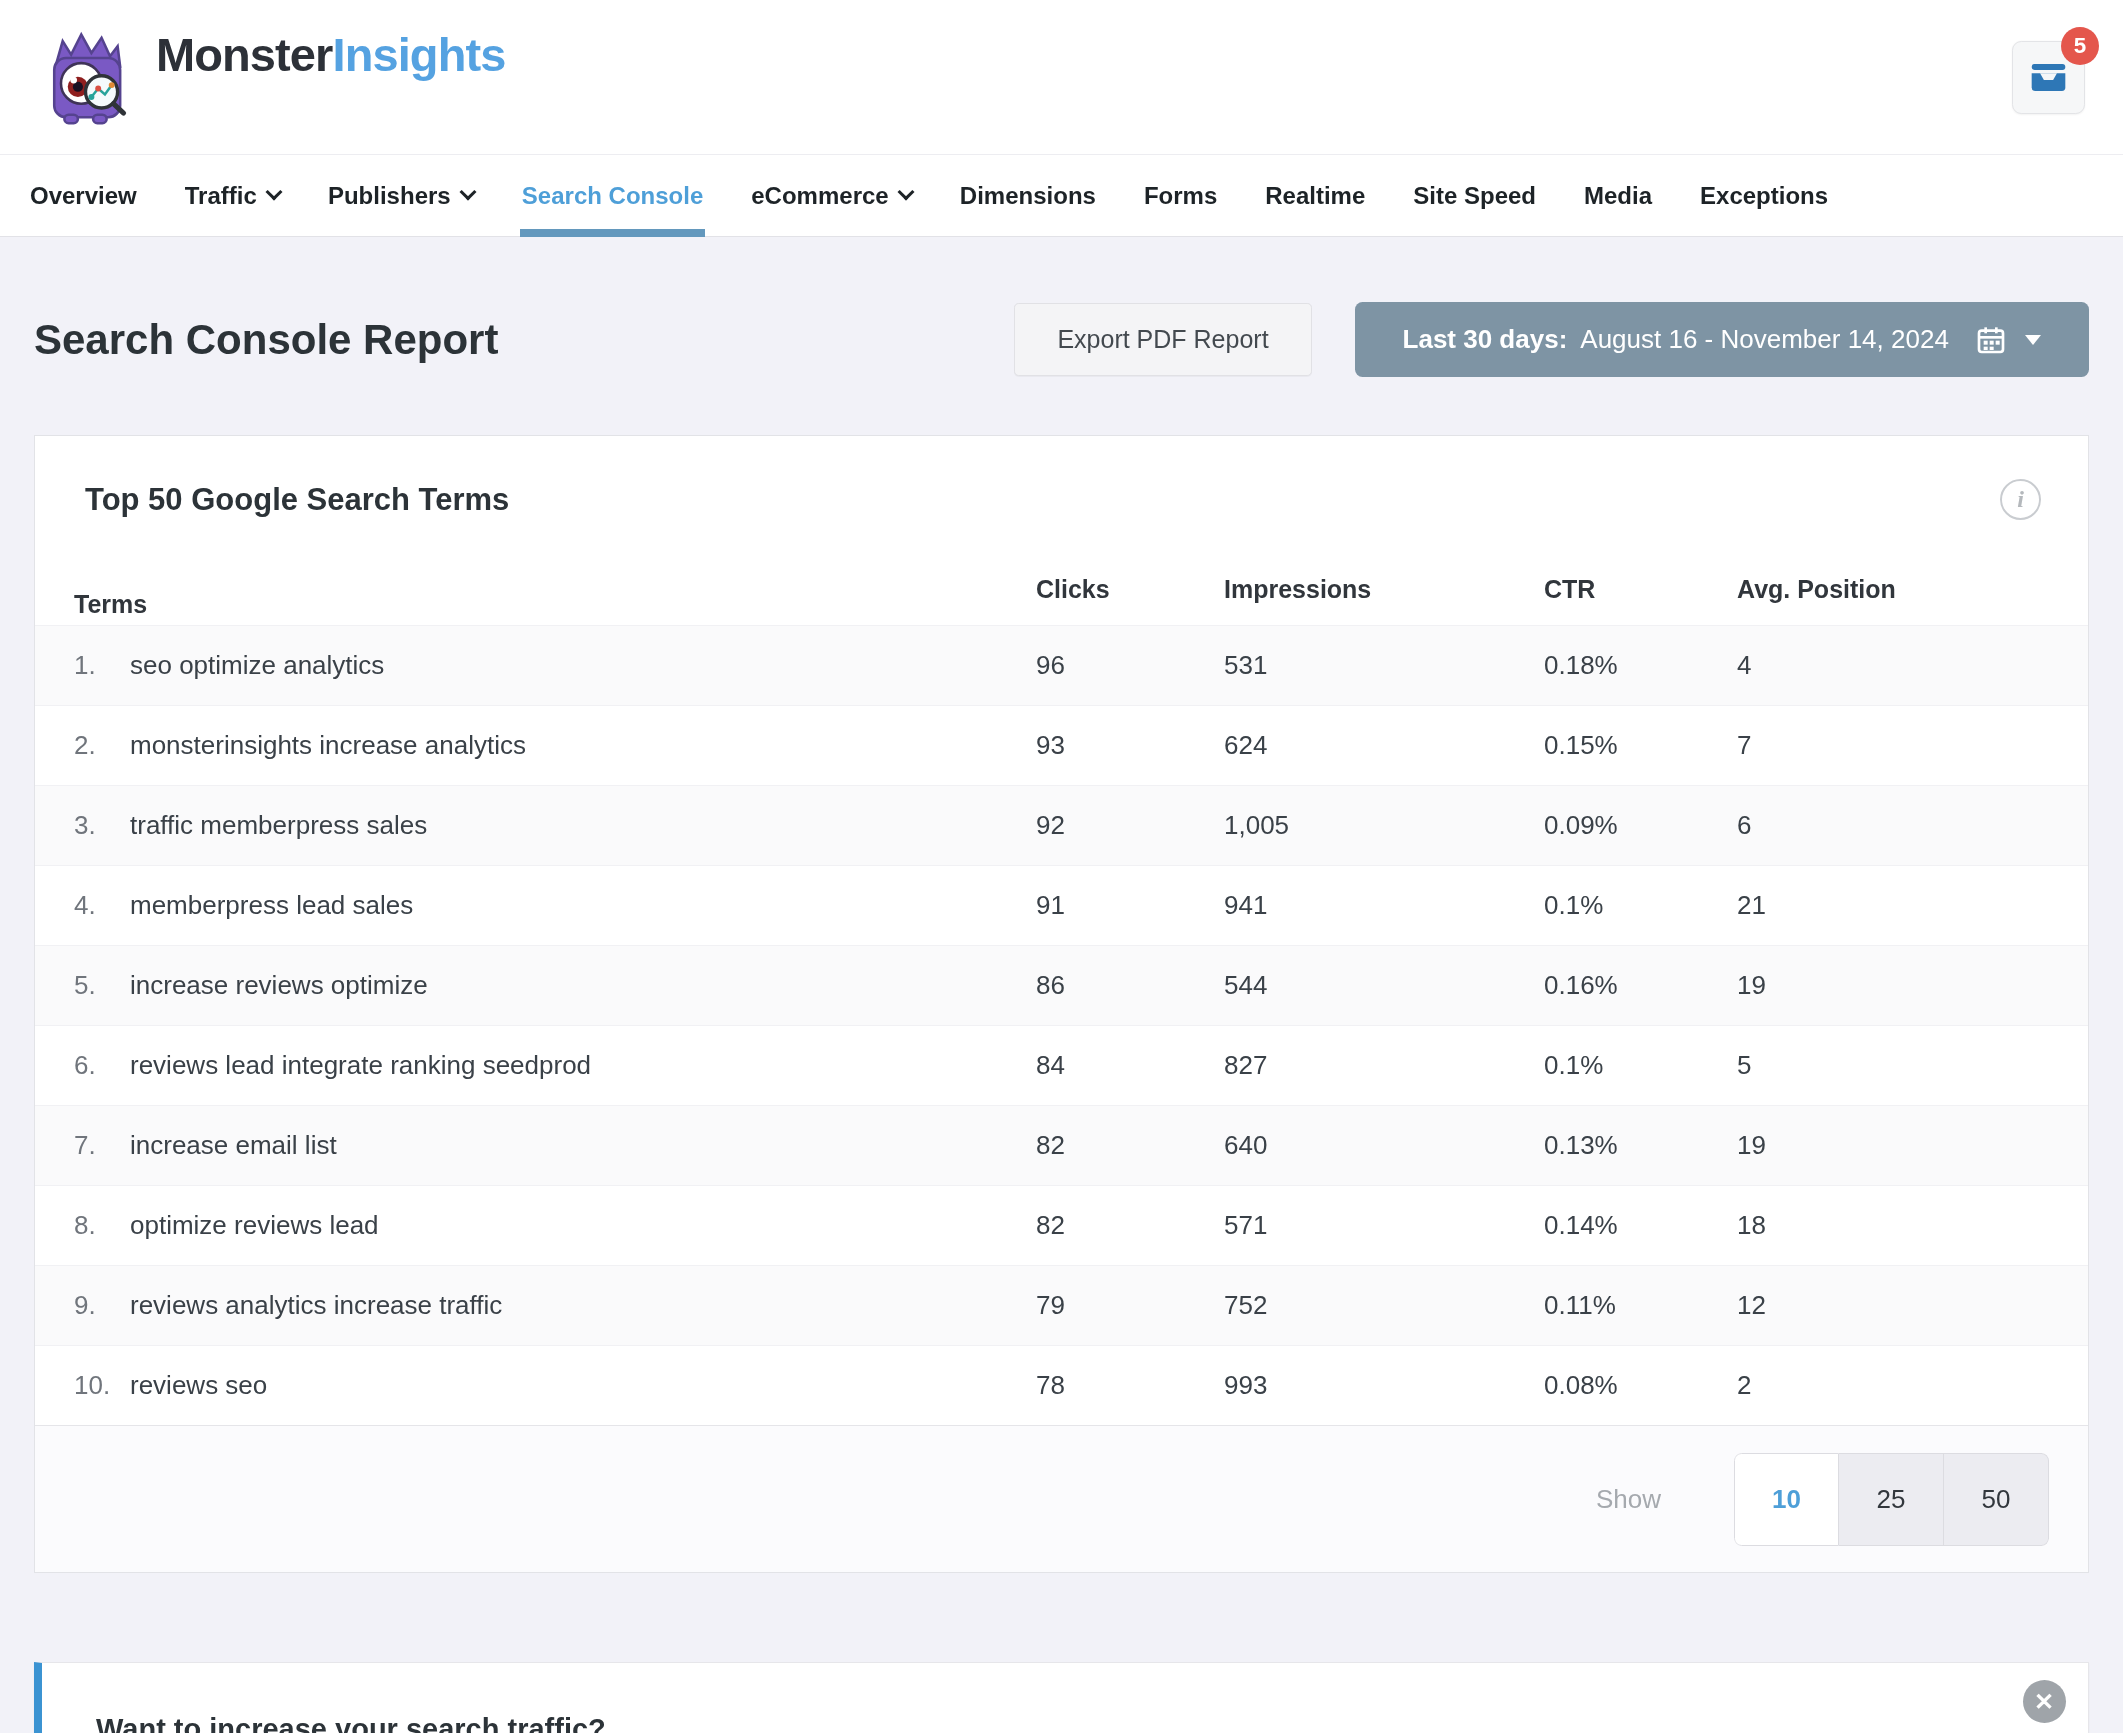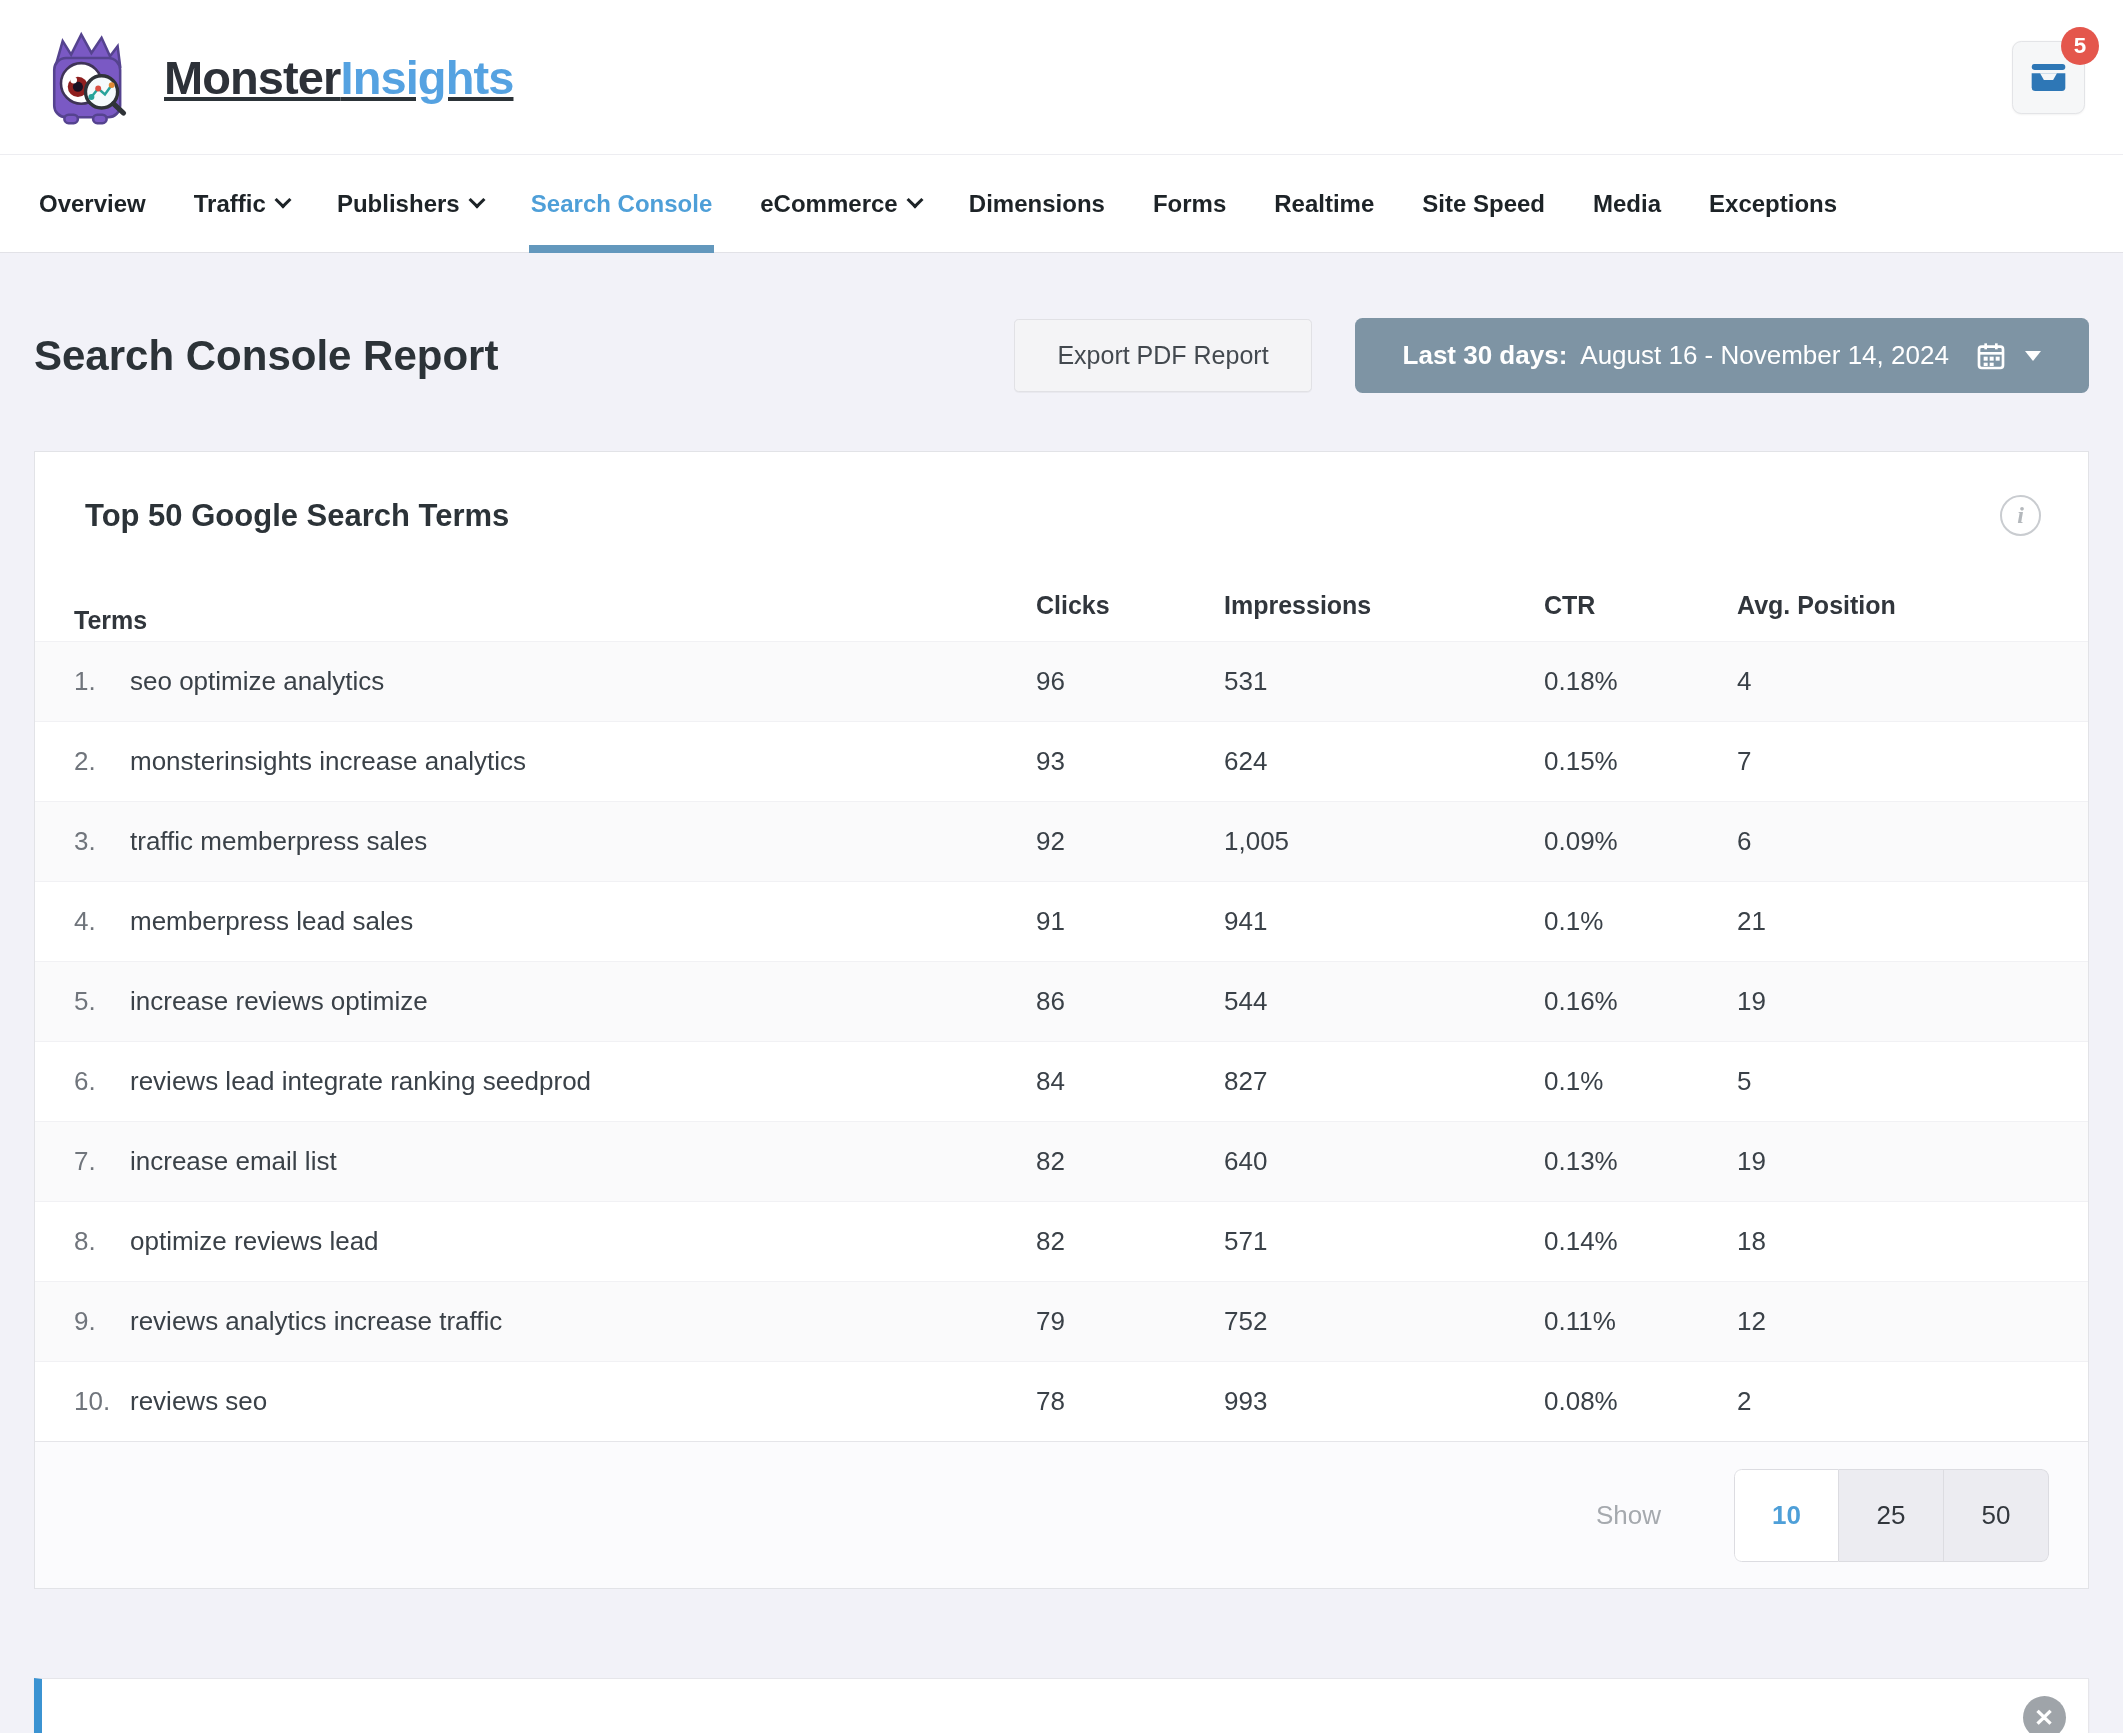--- a/index.html
+++ b/index.html
@@ -8,41 +8,41 @@
     font-family:"Liberation Sans", sans-serif;
     background:#f2f2f8;
     color:#2c3338;
   }
   
   .topbar{
     height:154px; background:#ffffff;
     display:flex; align-items:center; justify-content:space-between;
     padding:0 39px;
   }
-  .brand{ display:flex; align-items:center; gap:32px;text-decoration:underline; }
+  .brand{ display:flex; gap:24px; }
   .wordmark{ font-size:47px; font-weight:700; letter-spacing:-0.9px; }
   .wm-dark{ color:#2d3138; }
   .wm-blue{ color:#55a2e1; }
   .inbox-btn{
     position:relative; width:73px; height:73px; border-radius:9.3px;
     background:#f6f7f8; border:0.9px solid #e3e4e7; cursor:pointer;
     display:flex; align-items:center; justify-content:center;
     box-shadow:0 0.9px 1.9px rgba(0,0,0,.05);
   }
   .badge{
     position:absolute; top:-15px; right:-15px;
     width:38px; height:38px; border-radius:50%;
     background:#e4564c; color:#fff; font-size:22.4px; font-weight:700;
     display:flex; align-items:center; justify-content:center;
   }
   
   .nav{
-    height:99px; background:#fff;
+    height:83px; background:#fff;
     border-top:0.9px solid #ededf1; border-bottom:0.9px solid #e2e2e7;
-    display:flex; align-items:stretch; padding:0 15px;
+    display:flex; align-items:stretch; padding:0 6px;
   }
   .nav-item{
     position:relative; display:flex; align-items:center; gap:11.2px;
     padding:0 24px; font-size:24px; font-weight:600; color:#1d2327;
     text-decoration:none; cursor:pointer;
   }
   .nav-item.active{ color:#4e9fd8; }
   .nav-item.active::after{
     content:""; position:absolute; left:22.4px; right:22.4px; bottom:-0.9px;
     height:7.5px; background:#6398bd;

